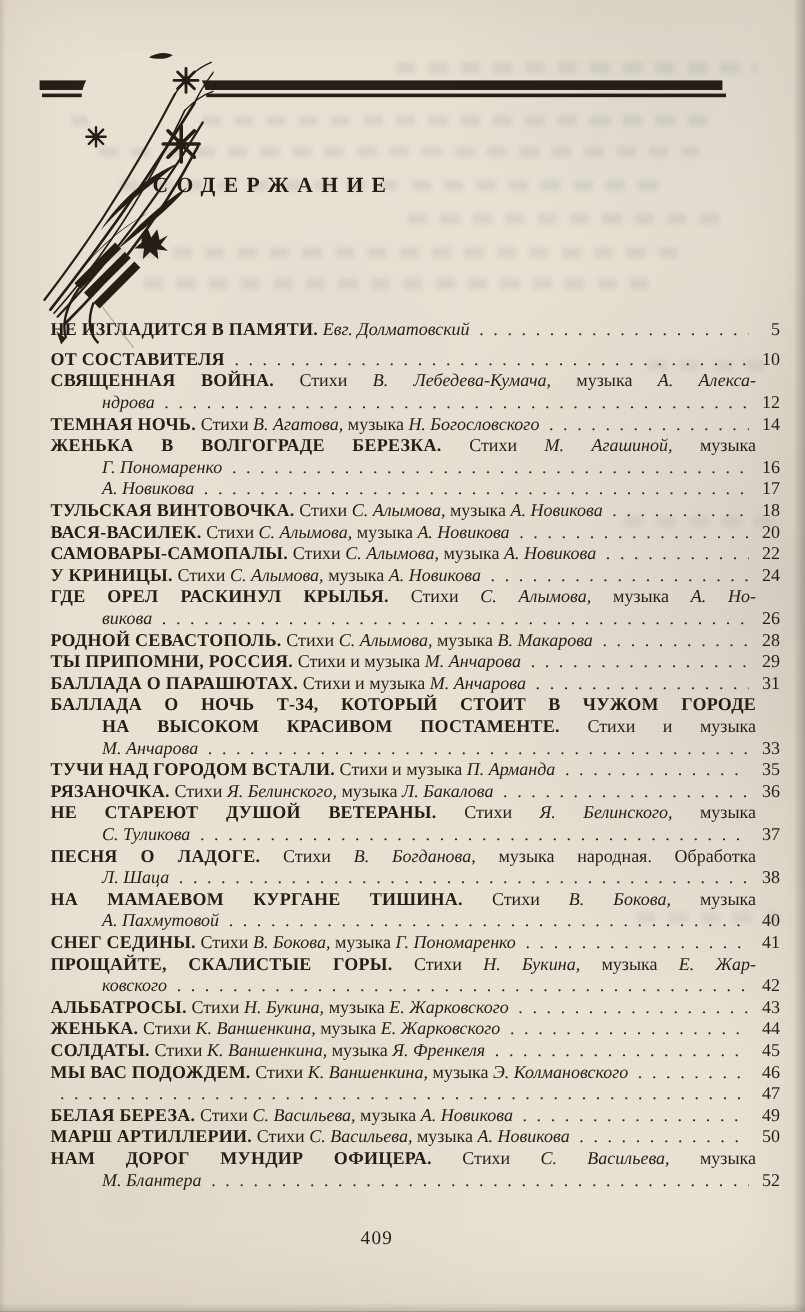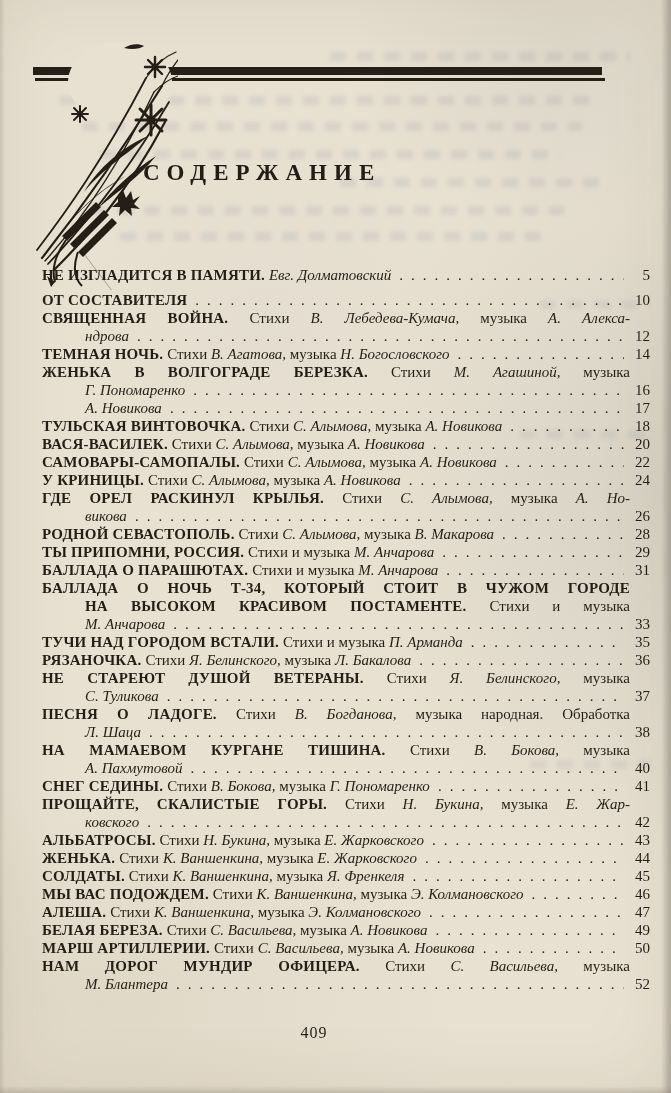--- a/index.html
+++ b/index.html
@@ -27,22 +27,22 @@
   .edge-bottom{position:absolute;bottom:0;left:0;width:100%;height:7px;
     background:linear-gradient(0deg, rgba(120,110,95,.28), transparent);}
 
   
   .rule-thick{position:absolute;left:33px;top:67px;width:569px;height:8px;background:#251f17;z-index:1;}
   .rule-thin {position:absolute;left:35px;top:78px;width:570px;height:3px;background:#251f17;z-index:1;}
 
   .bouquet{position:absolute;left:28px;top:40px;width:150px;height:250px;z-index:2;}
 
   .title{
-    position:absolute;left:127px;top:144px;margin:16px;z-index:3;
-    font-size:23px;font-weight:bold;letter-spacing:7px;color:#221c14;
+    position:absolute;left:127px;top:144px;margin:0;z-index:3;
+    font-size:18px;font-weight:bold;letter-spacing:7px;color:#221c14;
   }
 
   .toc{position:absolute;left:42px;top:266px;width:608px;font-size:15px;line-height:18px;z-index:3;}
   .entry{margin:0;}
   .entry:first-child{margin-bottom:7px;}
   .line{display:flex;align-items:baseline;}
   .line.cont{padding-left:43px;}
   .line.just .line-text{flex:1;padding-right:20px;text-align:justify;text-align-last:justify;}
   .seg-b{font-weight:bold;letter-spacing:.2px;}
   .seg-i{font-style:italic;font-family:Liberation Serif, serif;}
@@ -336,21 +336,20 @@
       </div>
       <div class="entry">
         <div class="line">
           <span class="line-text"><span class="seg-b">МЫ ВАС ПОДОЖДЕМ. </span><span class="seg-r">Стихи </span><span class="seg-i">К. Ваншенкина,</span><span class="seg-r"> музыка </span><span class="seg-i">Э. Колмановского</span></span>
           <span class="leader">..........................................................................................</span>
           <span class="pagenum">46</span>
         </div>
       </div>
       <div class="entry">
         <div class="line">
-          <span class="line-text"><span class="seg-b">АЛЕША. </span><span class="seg-r">Стихи </span><span class="seg-i">К. Ваншенкина,</span><span class="seg-r"> музыка </span><span class="seg-i">Э. Колмановского</span></span>
           <span class="leader">..........................................................................................</span>
           <span class="pagenum">47</span>
         </div>
       </div>
       <div class="entry">
         <div class="line">
           <span class="line-text"><span class="seg-b">БЕЛАЯ БЕРЕЗА. </span><span class="seg-r">Стихи </span><span class="seg-i">С. Васильева,</span><span class="seg-r"> музыка </span><span class="seg-i">А. Новикова</span></span>
           <span class="leader">..........................................................................................</span>
           <span class="pagenum">49</span>
         </div>

